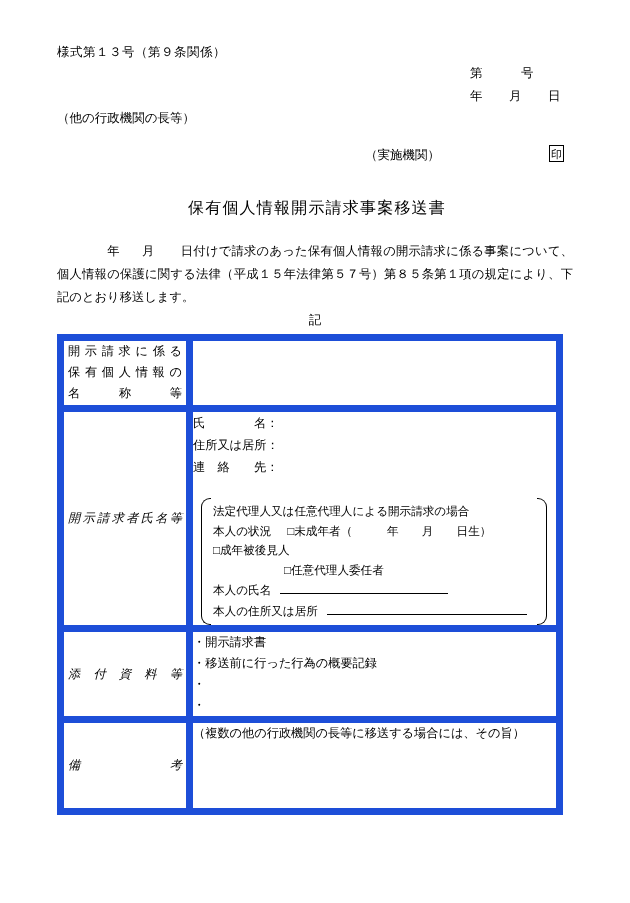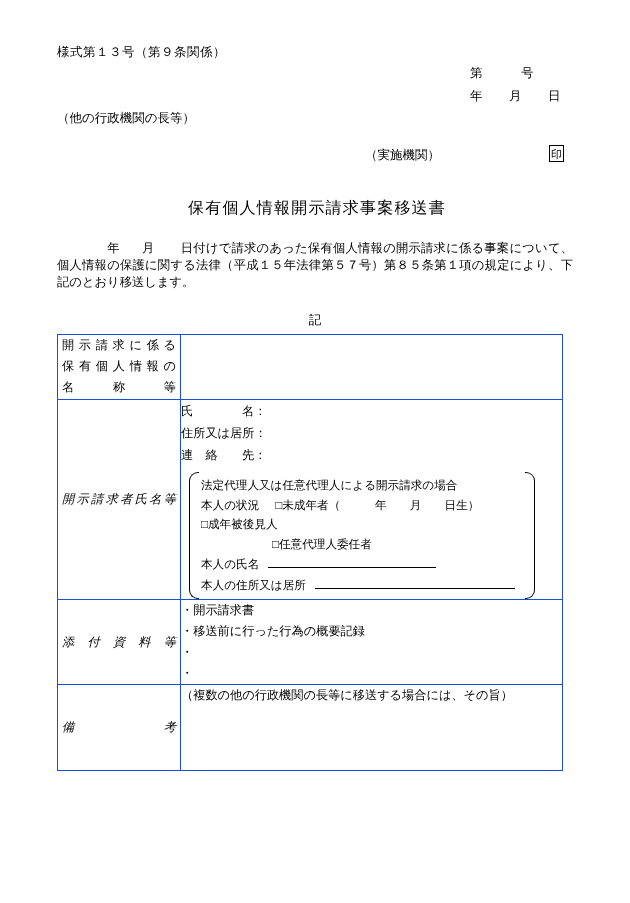--- a/index.html
+++ b/index.html
@@ -76,21 +76,21 @@
     text-align: center;
     font-size: 16px;
     letter-spacing: 1.2px;
   }
 
   .body-text {
     left: 57px;
     top: 240px;
     width: 516px;
     font-size: 12.3px;
-    line-height: 17px;
+    line-height: 23px;
     text-align: justify;
   }
   .body-text .indent { display: inline-block; width: 50px; }
   .body-text .sp-s { display: inline-block; width: 22px; }
   .body-text .sp-m { display: inline-block; width: 26px; }
 
   .ki-mark {
     left: 0;
     top: 312px;
     width: 630px;
@@ -100,21 +100,21 @@
 
   table.main {
     position: absolute;
     left: 57px;
     top: 334px;
     width: 506px;
     border-collapse: collapse;
     font-size: 12.2px;
   }
   table.main td {
-    border: 1px solid #1d4ed8;
+    border: 7px solid #1d4ed8;
     vertical-align: top;
     padding: 0;
   }
   .lbl {
     width: 122px;
     padding: 7px 8px 7px 8px;
     line-height: 21px;
   }
   .lbl .spread {
     display: block;
@@ -130,21 +130,21 @@
     padding: 8px 10px;
     line-height: 21px;
   }
 
   .row1 .lbl { height: 64px; }
 
   .applicant-lines { line-height: 22px; }
 
   .brace-block {
     position: relative;
-    margin-top: 6px;
+    margin-top: 20px;
     margin-left: 8px;
     padding: 4px 0 4px 12px;
     font-size: 11.6px;
     line-height: 19.5px;
     width: 330px;
   }
   .brace-left, .brace-right {
     position: absolute;
     top: 0;
     bottom: 0;

